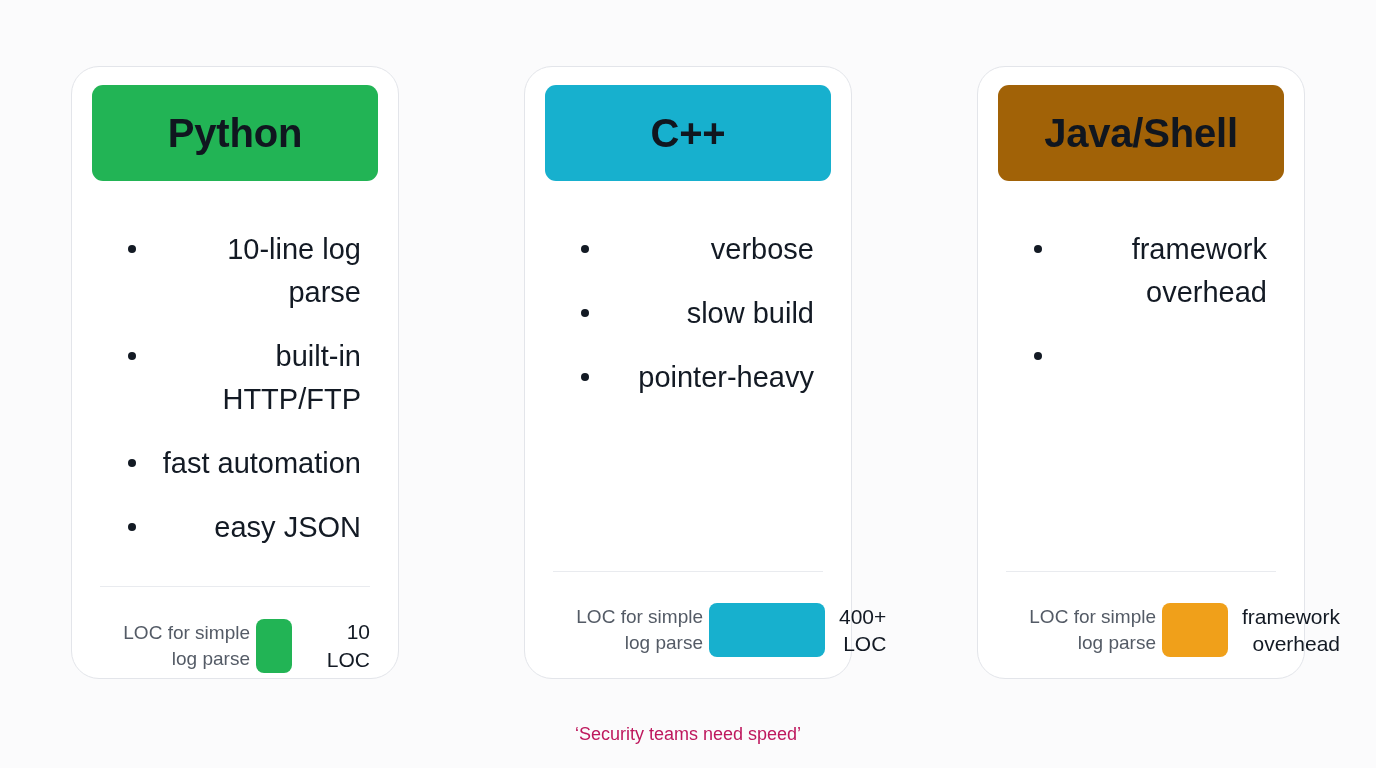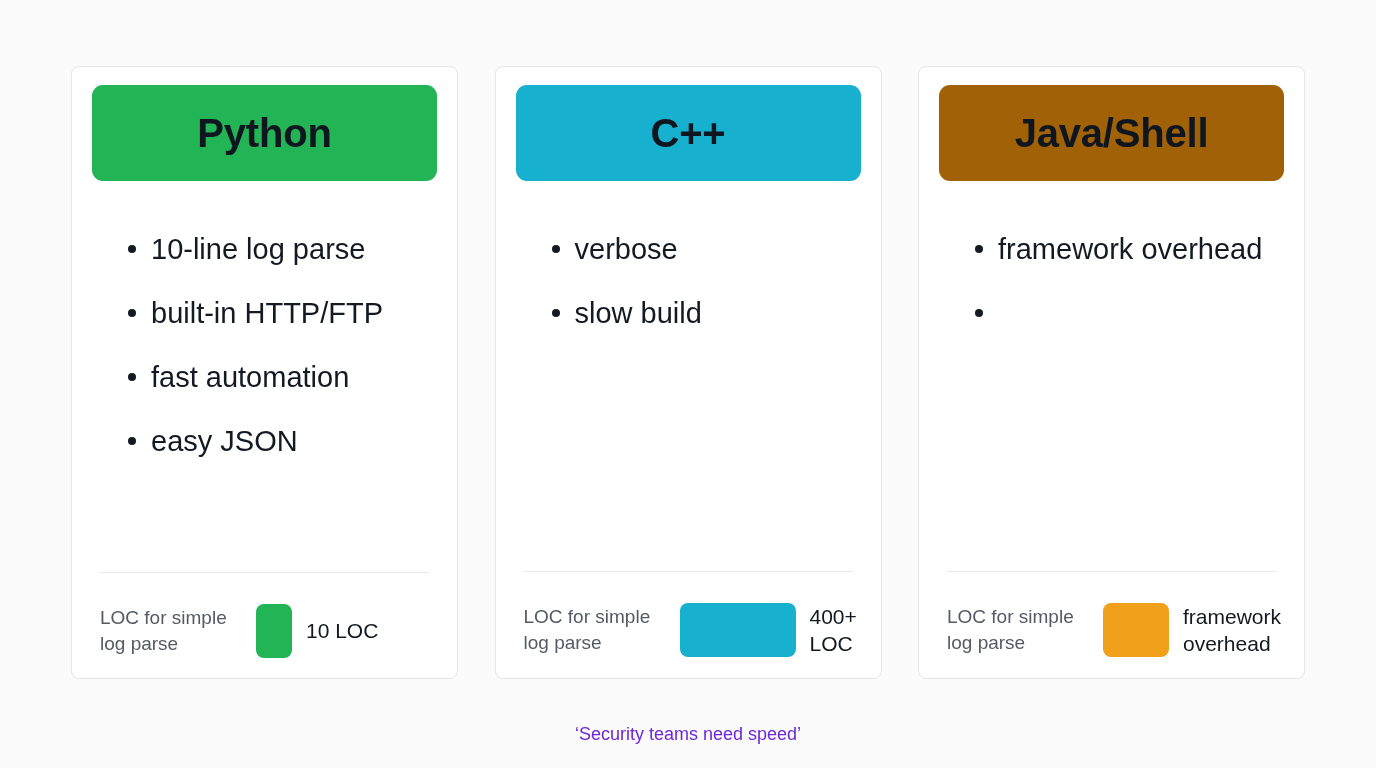--- a/index.html
+++ b/index.html
@@ -28,28 +28,29 @@
     top: 66px;
     width: 1234px;
     height: 613px;
     display: flex;
     flex-direction: row;
     justify-content: space-between;
     align-items: stretch;
   }
 
   .card {
-    width: 387px;
+    width: 328px;
     box-sizing: border-box;
     background: #ffffff;
     border: 1.5px solid #e3e5ea;
-    border-radius: 8px;
+    border-radius: 28px;
     padding: 18px 20px 20px 20px;
     display: flex;
     flex-direction: column;
+    text-align: right;
   }
 
   .card-header {
     height: 96px;
     border-radius: 11px;
     display: flex;
     align-items: center;
     justify-content: center;
     flex: none;
   }
@@ -127,21 +128,21 @@
     flex: 1 1 auto;
   }
 
   .caption {
     position: absolute;
     left: 0;
     right: 0;
     top: 724px;
     text-align: center;
     font-size: 18px;
-    color: #6d28d9;
+    color: #be185d;
   }
 </style>
 </head>
 <body>
 
 <div class="page">
 
   <div class="cards-row">
 
     <div class="card">
@@ -180,20 +181,24 @@
       </div>
       <ul class="bullets">
         <li class="bullet">
           <span class="dot"></span>
           <span>verbose</span>
         </li>
         <li class="bullet">
           <span class="dot"></span>
           <span>slow build</span>
         </li>
+        <li class="bullet">
+          <span class="dot"></span>
+          <span>pointer-heavy</span>
+        </li>
       </ul>
       <div class="divider"></div>
       <div class="loc-row">
         <span class="loc-label">LOC for simple log parse</span>
         <span class="loc-bar" style="background:#17b0ce;width:116px;"></span>
         <span class="loc-value">400+ LOC</span>
       </div>
     </div>
 
     <div class="card">

